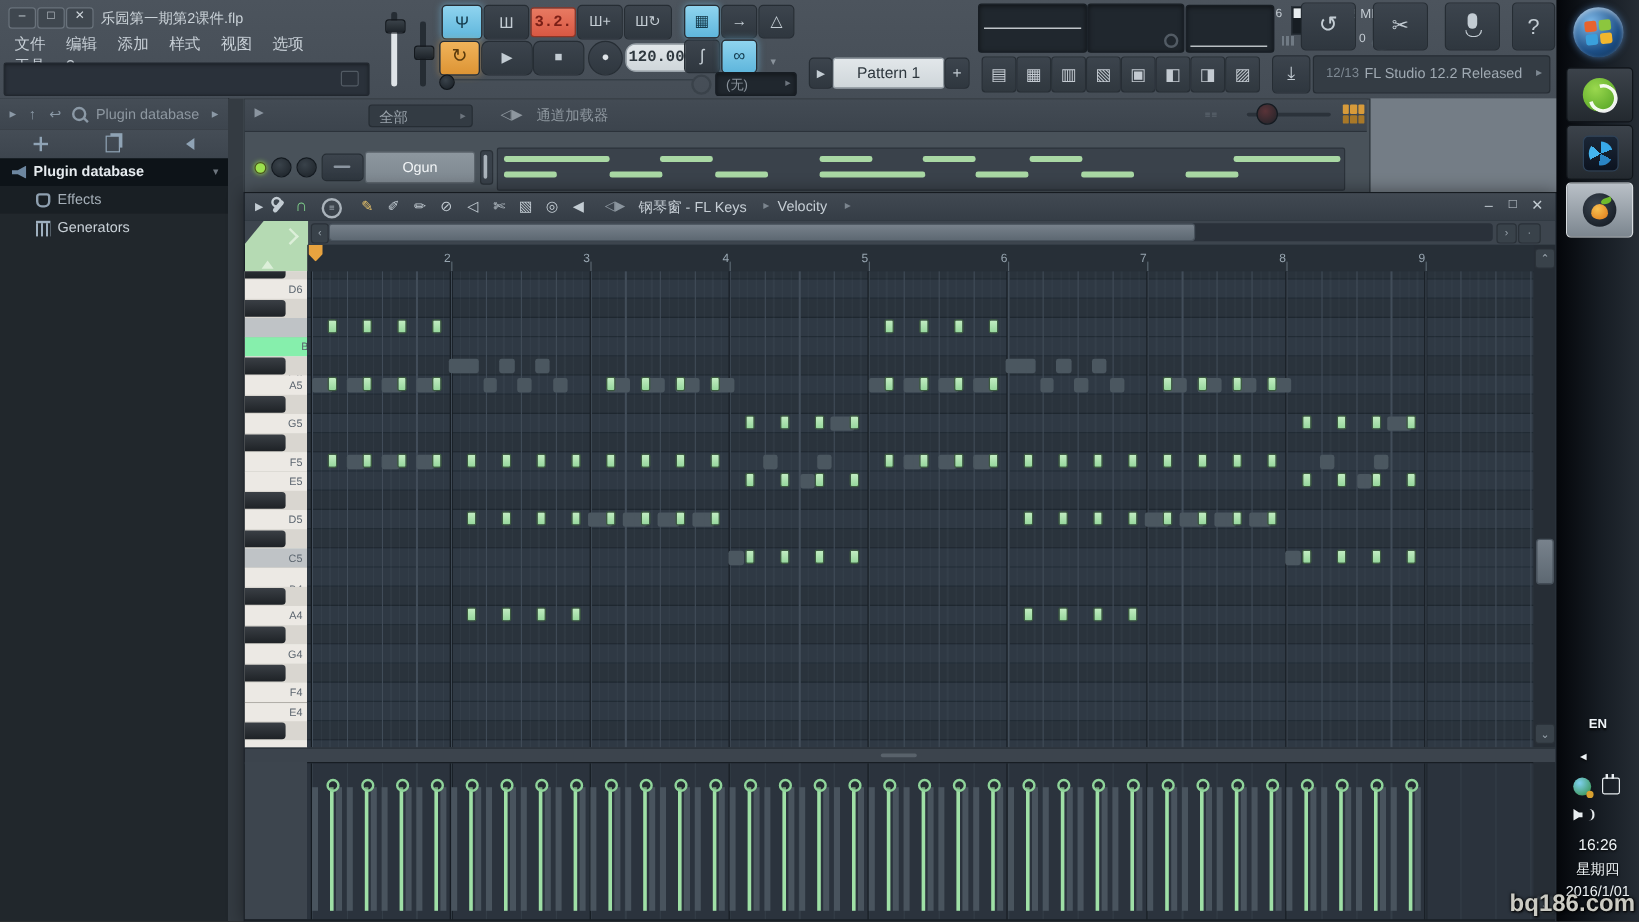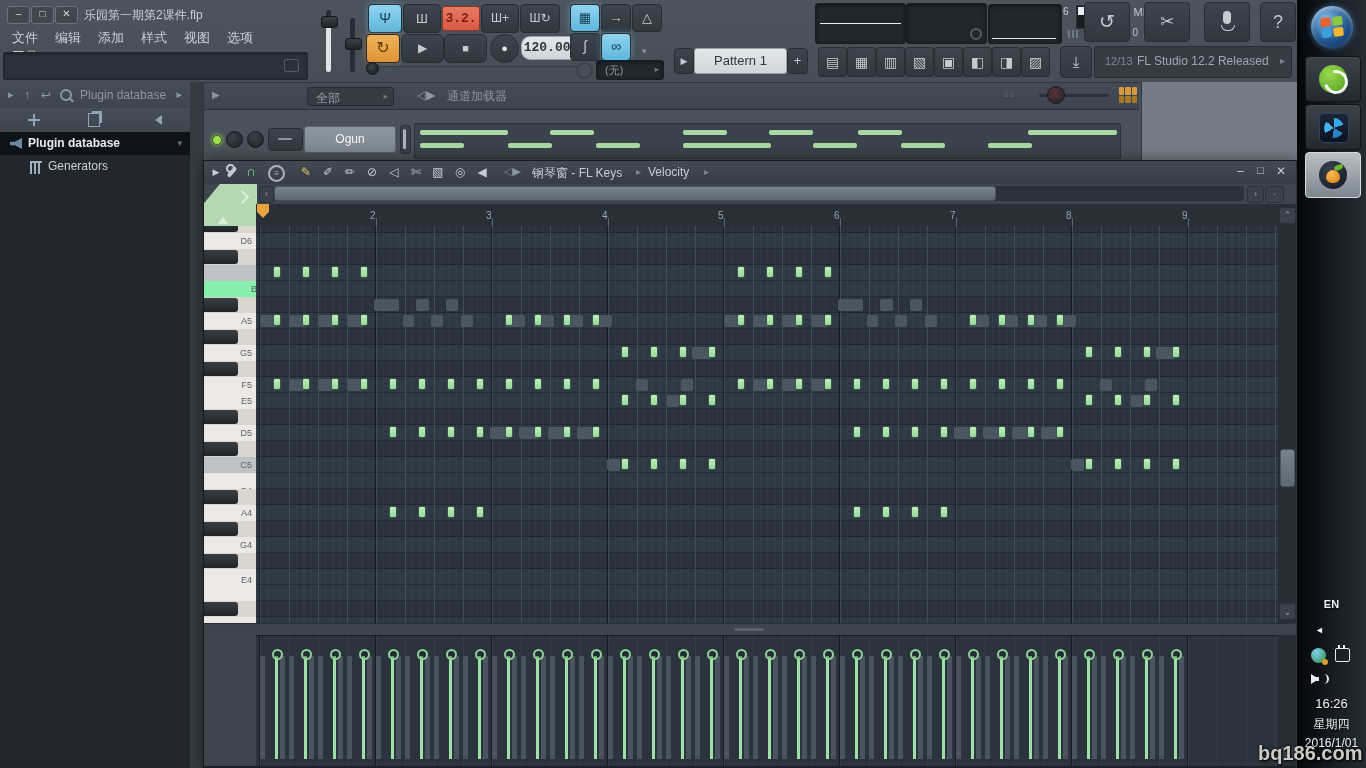--- a/index.html
+++ b/index.html
@@ -199,20 +199,24 @@
       <div class="abs" style="left:28px;top:6px;width:12px;height:12px;background:linear-gradient(#8fa3b5,#8fa3b5) 5px 0/2px 12px no-repeat,linear-gradient(#8fa3b5,#8fa3b5) 0 5px/12px 2px no-repeat;"></div>
       <div class="abs" style="left:88px;top:5px;width:10px;height:12px;border:1px solid #8fa3b5;box-shadow:3px -3px 0 -1px #8fa3b5;"></div>
       <div class="abs" style="left:150px;top:7px;width:0;height:0;border:5px solid transparent;border-right:7px solid #8fa3b5;"></div>
     </div>
     <div class="abs" id="browser-tree" style="left:0;top:50px;width:190px;height:636px;">
         <div class="tree-row root">
           <div style="position: absolute; left: 10px; top: 6px; width: 12px; height: 11px; background: rgb(109, 135, 160); clip-path: polygon(0px 35%, 40% 35%, 100% 0px, 100% 100%, 40% 65%, 0px 65%);"></div>
           <span class="lbl" style="left: 28px;">Plugin database</span>
           <span style="position: absolute; right: 8px; top: 0px; color: rgb(109, 117, 126); font-size: 9px;">▾</span>
         </div>
+        <div class="tree-row striped">
+          <div style="position: absolute; left: 30px; top: 6px; border: 2px solid rgb(143, 160, 176); border-radius: 3px 3px 5px 5px; width: 8px; height: 8px;"></div>
+          <span class="lbl" style="left: 48px;">Effects</span>
+        </div>
         <div class="tree-row">
           <div style="position: absolute; left: 30px; top: 6px; width: 12px; height: 11px; background: repeating-linear-gradient(90deg, rgb(159, 176, 191) 0px, rgb(159, 176, 191) 2px, transparent 2px, transparent 4px); border-top: 2px solid rgb(159, 176, 191);"></div>
           <span class="lbl" style="left: 48px; color: rgb(201, 209, 216);">Generators</span>
         </div>
       </div>
   </div>
 
   <div class="abs" style="left:190px;top:82px;width:13px;height:686px;background:#343b42;"></div>
   <div class="abs" style="left:1140px;top:82px;width:157px;height:78px;background:#747d86;border-left:1px solid #4b535b;"></div>
 
@@ -391,21 +395,21 @@
         </div>
         <div style="position: absolute; left: 0px; top: 311px; width: 52px; height: 16px; background: rgb(236, 233, 228);">
           <span class="key-label" style="top: 3px;">G4</span>
         </div>
         <div style="position: absolute; left: 0px; top: 327px; width: 52px; height: 16px; background: rgb(217, 214, 208);">
           <div style="position: absolute; left: 0px; top: 1px; width: 34px; height: 14px; background: linear-gradient(rgb(58, 63, 69), rgb(30, 34, 38)); border-radius: 0px 3px 3px 0px;"></div>
         </div>
         <div style="position: absolute; left: 0px; top: 343px; width: 52px; height: 16px; background: rgb(236, 233, 228); border-bottom: 1px solid rgb(178, 175, 169);">
           <span class="key-label" style="top: 3px;">F4</span>
         </div>
-        <div style="position: absolute; left: 0px; top: 346px; width: 52px; height: 16px; background: rgb(236, 233, 228);">
+        <div style="position: absolute; left: 0px; top: 360px; width: 52px; height: 16px; background: rgb(236, 233, 228);">
           <span class="key-label" style="top: 3px;">E4</span>
         </div>
         <div style="position: absolute; left: 0px; top: 375px; width: 52px; height: 16px; background: rgb(217, 214, 208);">
           <div style="position: absolute; left: 0px; top: 1px; width: 34px; height: 14px; background: linear-gradient(rgb(58, 63, 69), rgb(30, 34, 38)); border-radius: 0px 3px 3px 0px;"></div>
         </div>
         <div style="position: absolute; left: 0px; top: 391px; width: 52px; height: 16px; background: rgb(236, 233, 228);"></div>
       </div>
 
     <div class="abs" id="pr-grid" style="left:52px;top:65px;width:1022px;height:397px;overflow:hidden;background:#2b343d;">
         <div style="position: absolute; left: 0px; top: -9px; width: 1022px; height: 16px; background: rgb(42, 51, 60); border-bottom: 1px solid rgba(10, 16, 22, 0.35); box-sizing: border-box;"></div>

